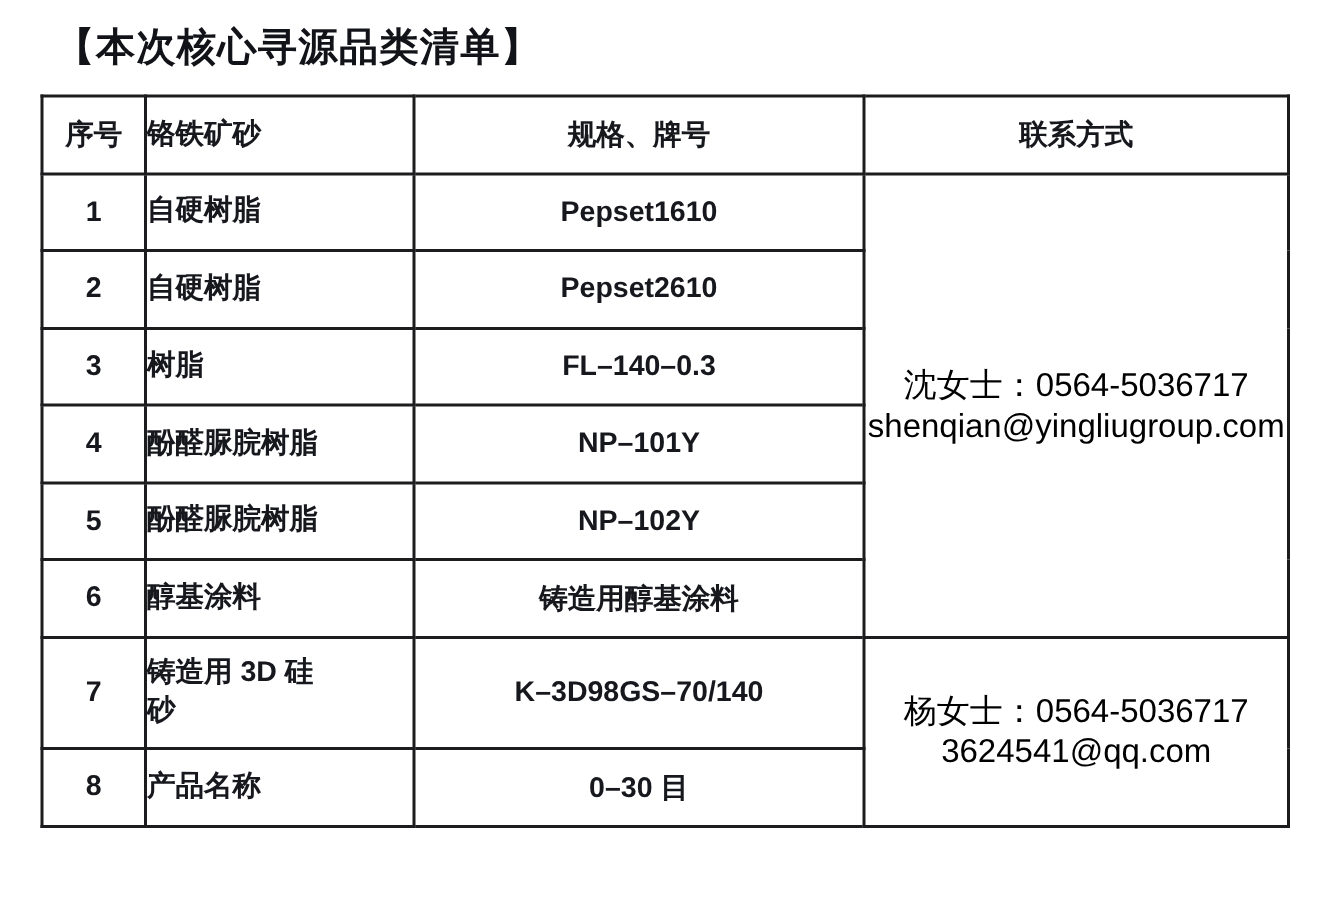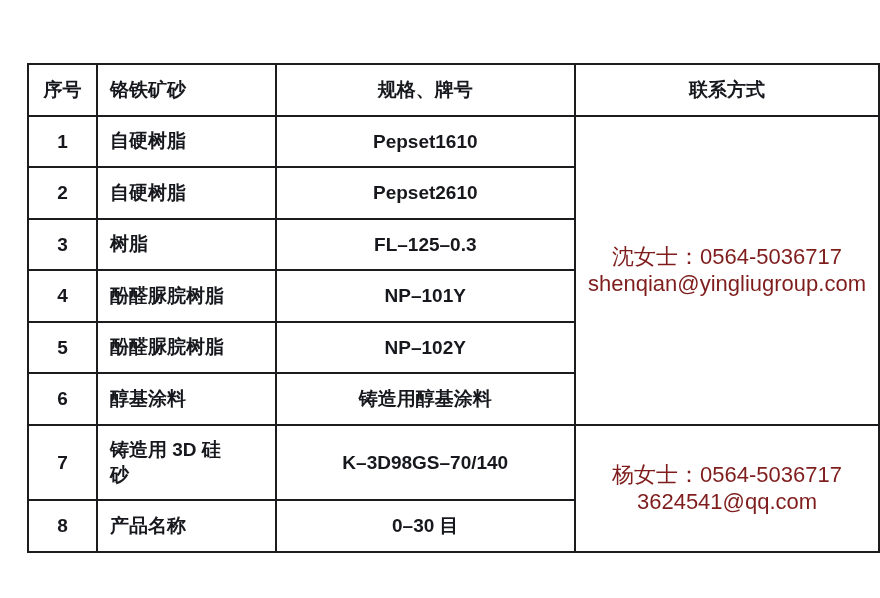--- a/index.html
+++ b/index.html
@@ -38,21 +38,21 @@
     table-layout: fixed;
     color: #17181d;
   }
   col.c1 { width: 69px; }
   col.c2 { width: 179px; }
   col.c3 { width: 300px; }
   col.c4 { width: 283px; }
   .sourcing-table th,
   .sourcing-table td {
     border: 2px solid #1c1c1e;
-    padding: 12px;
+    padding: 0;
     font-size: 19px;
     font-weight: bold;
     vertical-align: middle;
     background: #ffffff;
     margin-top: 44px;
   }
   tr.row-header   { height: 52px; }
   tr.row-normal-a { height: 51px; }
   tr.row-normal-b { height: 52px; }
   tr.row-tall     { height: 74px; }
@@ -62,33 +62,34 @@
     text-align: left;
     padding-left: 14px;
     padding-right: 6px;
     white-space: pre-line;
     line-height: 1.3;
   }
   td.contact-cell {
     text-align: center;
     font-weight: normal;
     font-size: 22px;
-    color: #7f1d1d;
+    color: #000000;
     overflow: visible;
   }
   .contact-line {
     white-space: nowrap;
     line-height: 1.22;
   }
 </style>
 </head>
 <body>
 
 <div class="page">
 
+  <div class="doc-title">【本次核心寻源品类清单】</div>
 
   <table class="sourcing-table">
     <colgroup>
       <col class="c1">
         <col class="c2">
         <col class="c3">
         <col class="c4">
     </colgroup>
     <thead>
       <tr class="row-header">
@@ -109,21 +110,21 @@
         </td>
       </tr>
       <tr class="row-normal-b">
         <td class="cell-center">2</td>
         <td class="cell-left">自硬树脂</td>
         <td class="cell-center">Pepset2610</td>
       </tr>
       <tr class="row-normal-a">
         <td class="cell-center">3</td>
         <td class="cell-left">树脂</td>
-        <td class="cell-center">FL–125–0.3</td>
+        <td class="cell-center">FL–140–0.3</td>
       </tr>
       <tr class="row-normal-b">
         <td class="cell-center">4</td>
         <td class="cell-left">酚醛脲脘树脂</td>
         <td class="cell-center">NP–101Y</td>
       </tr>
       <tr class="row-normal-a">
         <td class="cell-center">5</td>
         <td class="cell-left">酚醛脲脘树脂</td>
         <td class="cell-center">NP–102Y</td>

